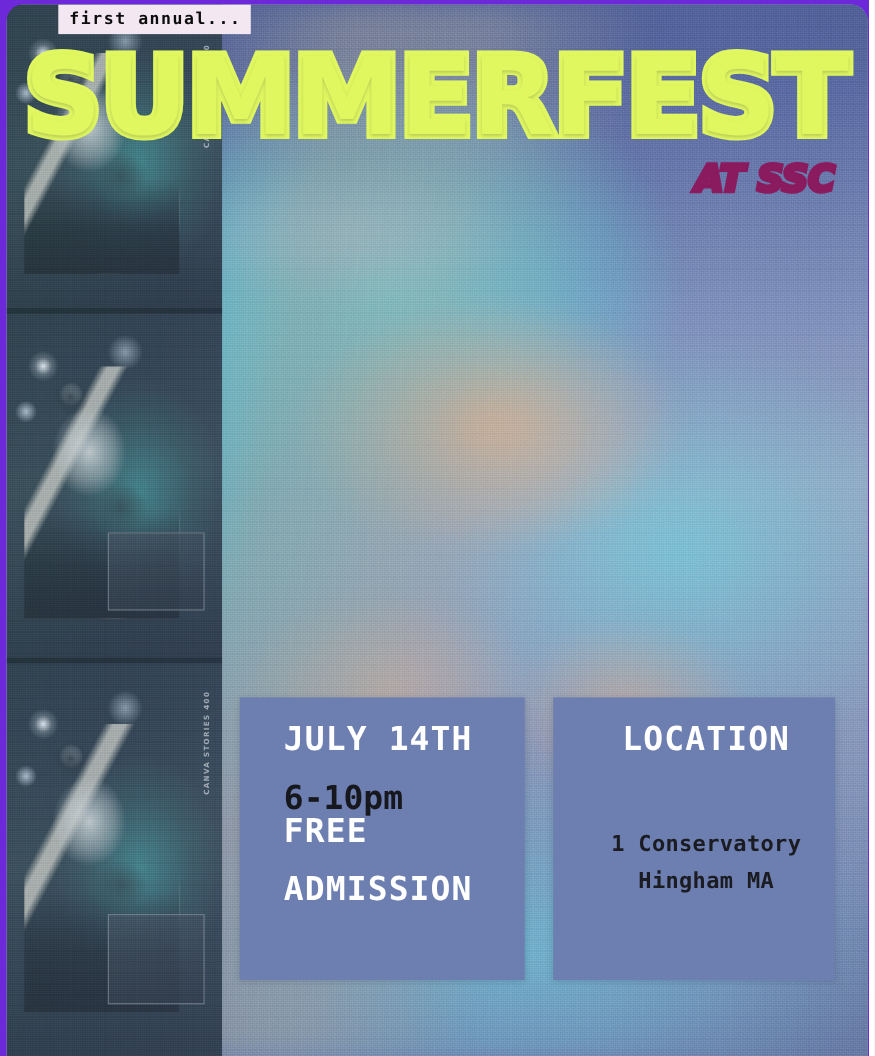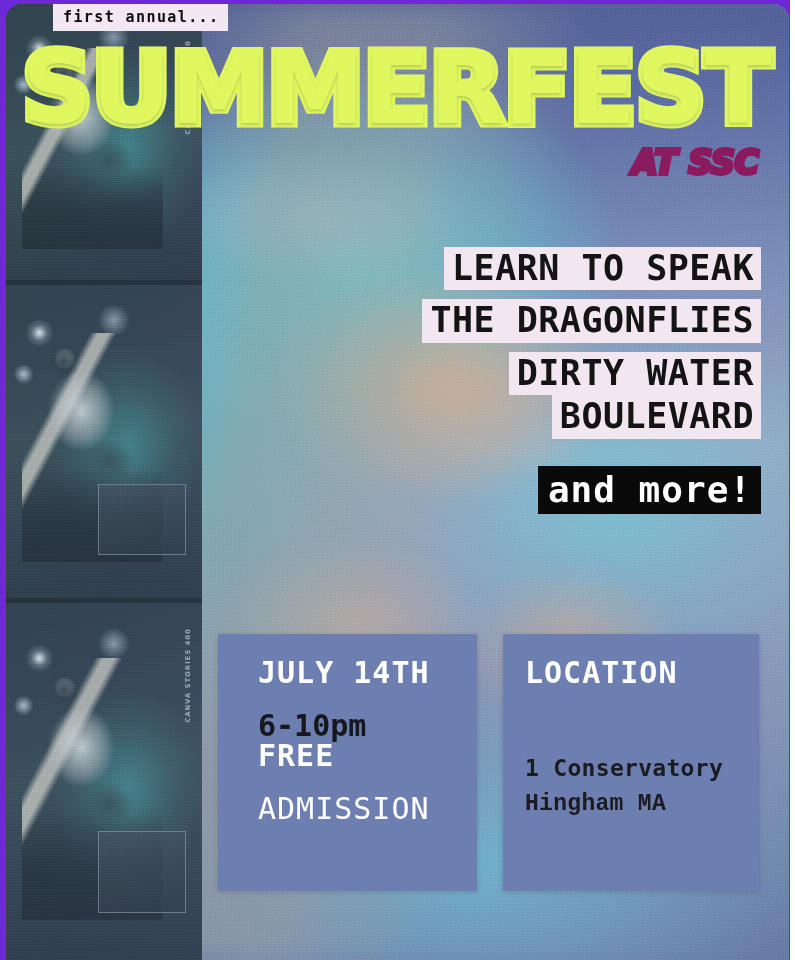--- a/index.html
+++ b/index.html
@@ -296,20 +296,21 @@
     padding: 24px 0 0 40px;
     box-sizing: border-box;
   }
   #box-location {
     left: 497px;
     top: 630px;
     width: 256px;
     height: 257px;
     padding: 24px 0 0 22px;
     box-sizing: border-box;
+    text-align: center;
   }
   .info-line {
     font-family: "DejaVu Sans Mono", monospace;
     line-height: 1.02;
     white-space: nowrap;
   }
   
   .d-head {
     font-size: 30px;
     font-weight: 700;
@@ -325,40 +326,40 @@
   }
   .d-free {
     font-size: 30px;
     font-weight: 700;
     color: #ffffff;
     letter-spacing: 1px;
     margin-bottom: 22px;
   }
   .d-adm {
     font-size: 30px;
-    font-weight: 400;
+    font-weight: 700;
     color: #ffffff;
     letter-spacing: 1px;
   }
   
   .l-head {
     font-size: 30px;
     font-weight: 700;
     color: #ffffff;
     letter-spacing: 1px;
     margin-bottom: 68px;
   }
   .l-addr {
-    font-size: 23px;
+    font-size: 20px;
     font-weight: 700;
     color: #1a1c21;
     letter-spacing: 0.3px;
     margin-bottom: 13px;
   }
-  .l-addr:last-child { margin-bottom: 0; font-family: Liberation Mono, monospace; }
+  .l-addr:last-child { margin-bottom: 0; }
 </style>
 </head>
 <body>
 
 <div id="poster">
   <div id="artboard">
 
     <div class="bg-layer" id="bg-base"></div>
     <div class="bg-layer" id="bg-teal"></div>
     <div class="bg-layer" id="bg-warm"></div>
@@ -394,27 +395,20 @@
       <div class="edge-text" id="edge-1">CANVA STORIES 400</div>
       <div class="edge-text" id="edge-2">CANVA STORIES 400</div>
     </div>
 
     <div id="tag-first-annual">first annual...</div>
 
     <div id="headline">SUMMERFEST</div>
 
     <div id="at-ssc">AT SSC</div>
 
-    <div id="lineup">
-      <div class="act">LEARN TO SPEAK</div>
-      <div class="act">THE DRAGONFLIES</div>
-      <div class="act tight-top">DIRTY WATER</div>
-      <div class="act">BOULEVARD</div>
-      <div class="act andmore">and more!</div>
-    </div>
 
     <div class="info-box" id="box-date">
       <div class="info-line d-head">JULY 14TH</div>
       <div class="info-line d-time">6-10pm</div>
       <div class="info-line d-free">FREE</div>
       <div class="info-line d-adm">ADMISSION</div>
     </div>
 
     <div class="info-box" id="box-location">
       <div class="info-line l-head">LOCATION</div>

